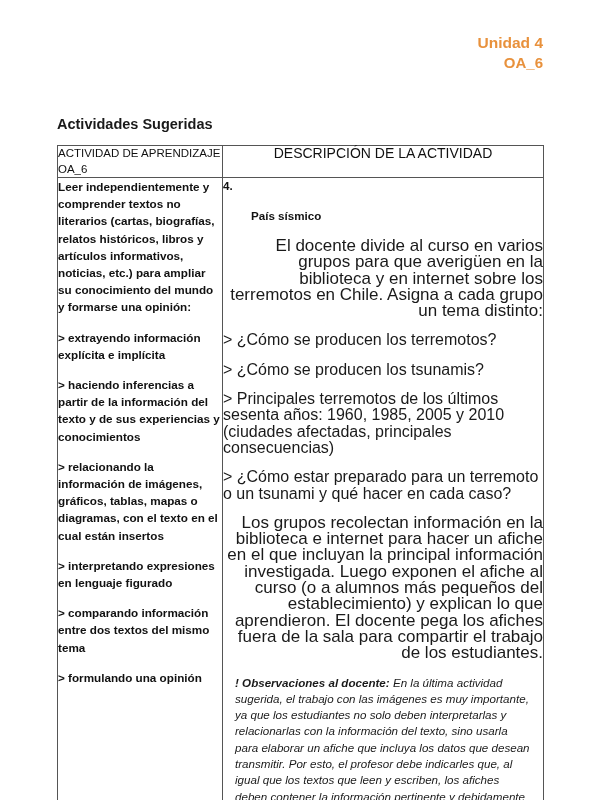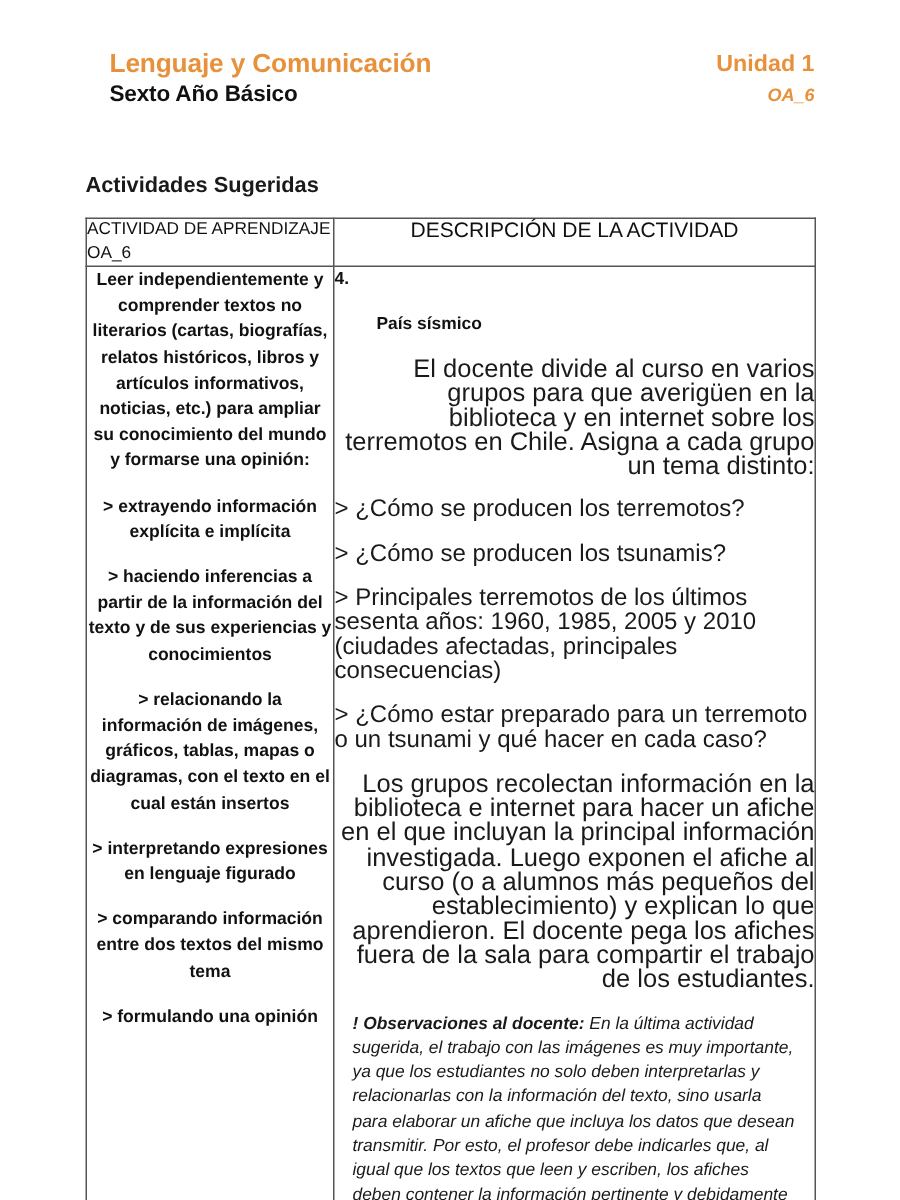--- a/index.html
+++ b/index.html
@@ -60,26 +60,25 @@
     white-space: nowrap;
   }
   .unit-title {
     font-size: 15.5px;
     font-weight: bold;
     color: #E8913C;
     line-height: 21px;
     white-space: nowrap;
   }
   .oa-title {
-    font-size: 12px;
+    font-size: 15px;
     font-weight: bold;
     color: #E8913C;
     line-height: 20px;
     white-space: nowrap;
-    font-style: italic;
   }
 
   
   .section-title {
     position: absolute;
     left: 57px;
     top: 116px;
     width: 486px;
     text-align: left;
     font-size: 14.5px;
@@ -131,21 +130,20 @@
     height: 540px;
     overflow: hidden;
   }
 
   .obj-para {
     font-size: 11.7px;
     font-weight: bold;
     color: #111111;
     line-height: 17.2px;
     margin: 0 0 13px 0;
-    text-align: center;
   }
   .obj-para:last-child { margin-bottom: 16px; }
 
   .desc-num {
     font-size: 11.6px;
     font-weight: bold;
     color: #111111;
     line-height: 16px;
     margin: 0 0 14px 0;
   }
@@ -185,26 +183,22 @@
     font-weight: bold;
     font-style: italic;
   }
 </style>
 </head>
 <body>
 
 <div class="page">
 
   <div class="doc-header">
-    <div class="header-left">
-      <div class="subject-title">Lenguaje y Comunicación</div>
-      <div class="grade-title">Sexto Año Básico</div>
-    </div>
     <div class="header-right">
-      <div class="unit-title">Unidad 1</div>
+      <div class="unit-title">Unidad 4</div>
       <div class="oa-title">OA_6</div>
     </div>
   </div>
 
   <div class="section-title">Actividades Sugeridas</div>
 
   <table class="activity-table">
     <colgroup>
       <col class="col-obj">
       <col class="col-desc">

